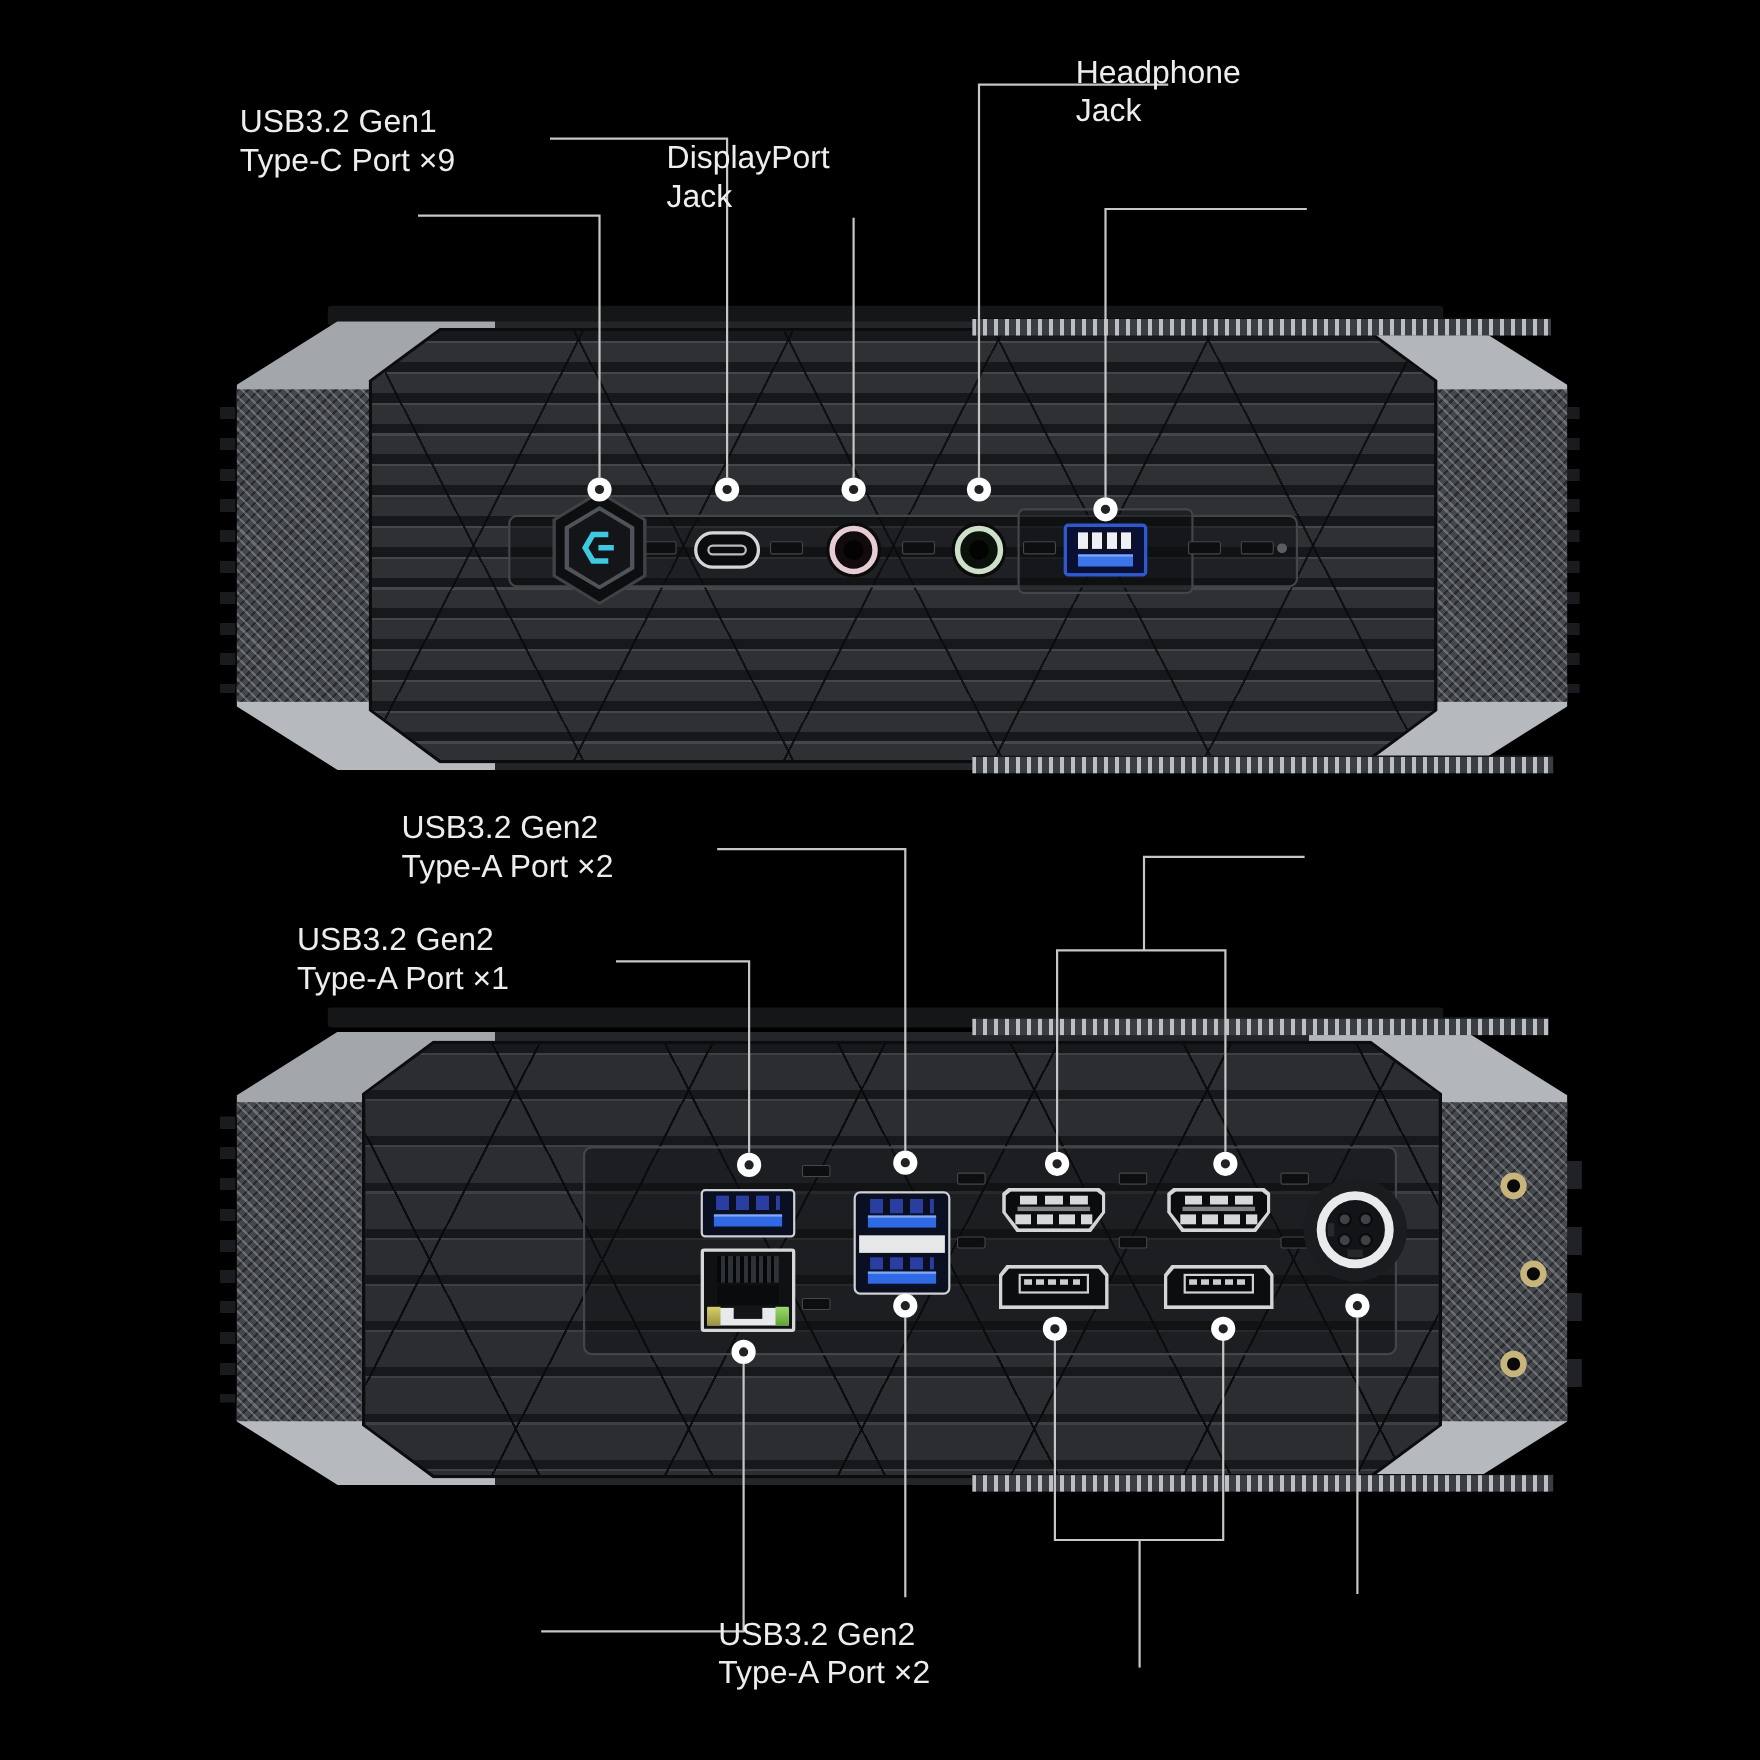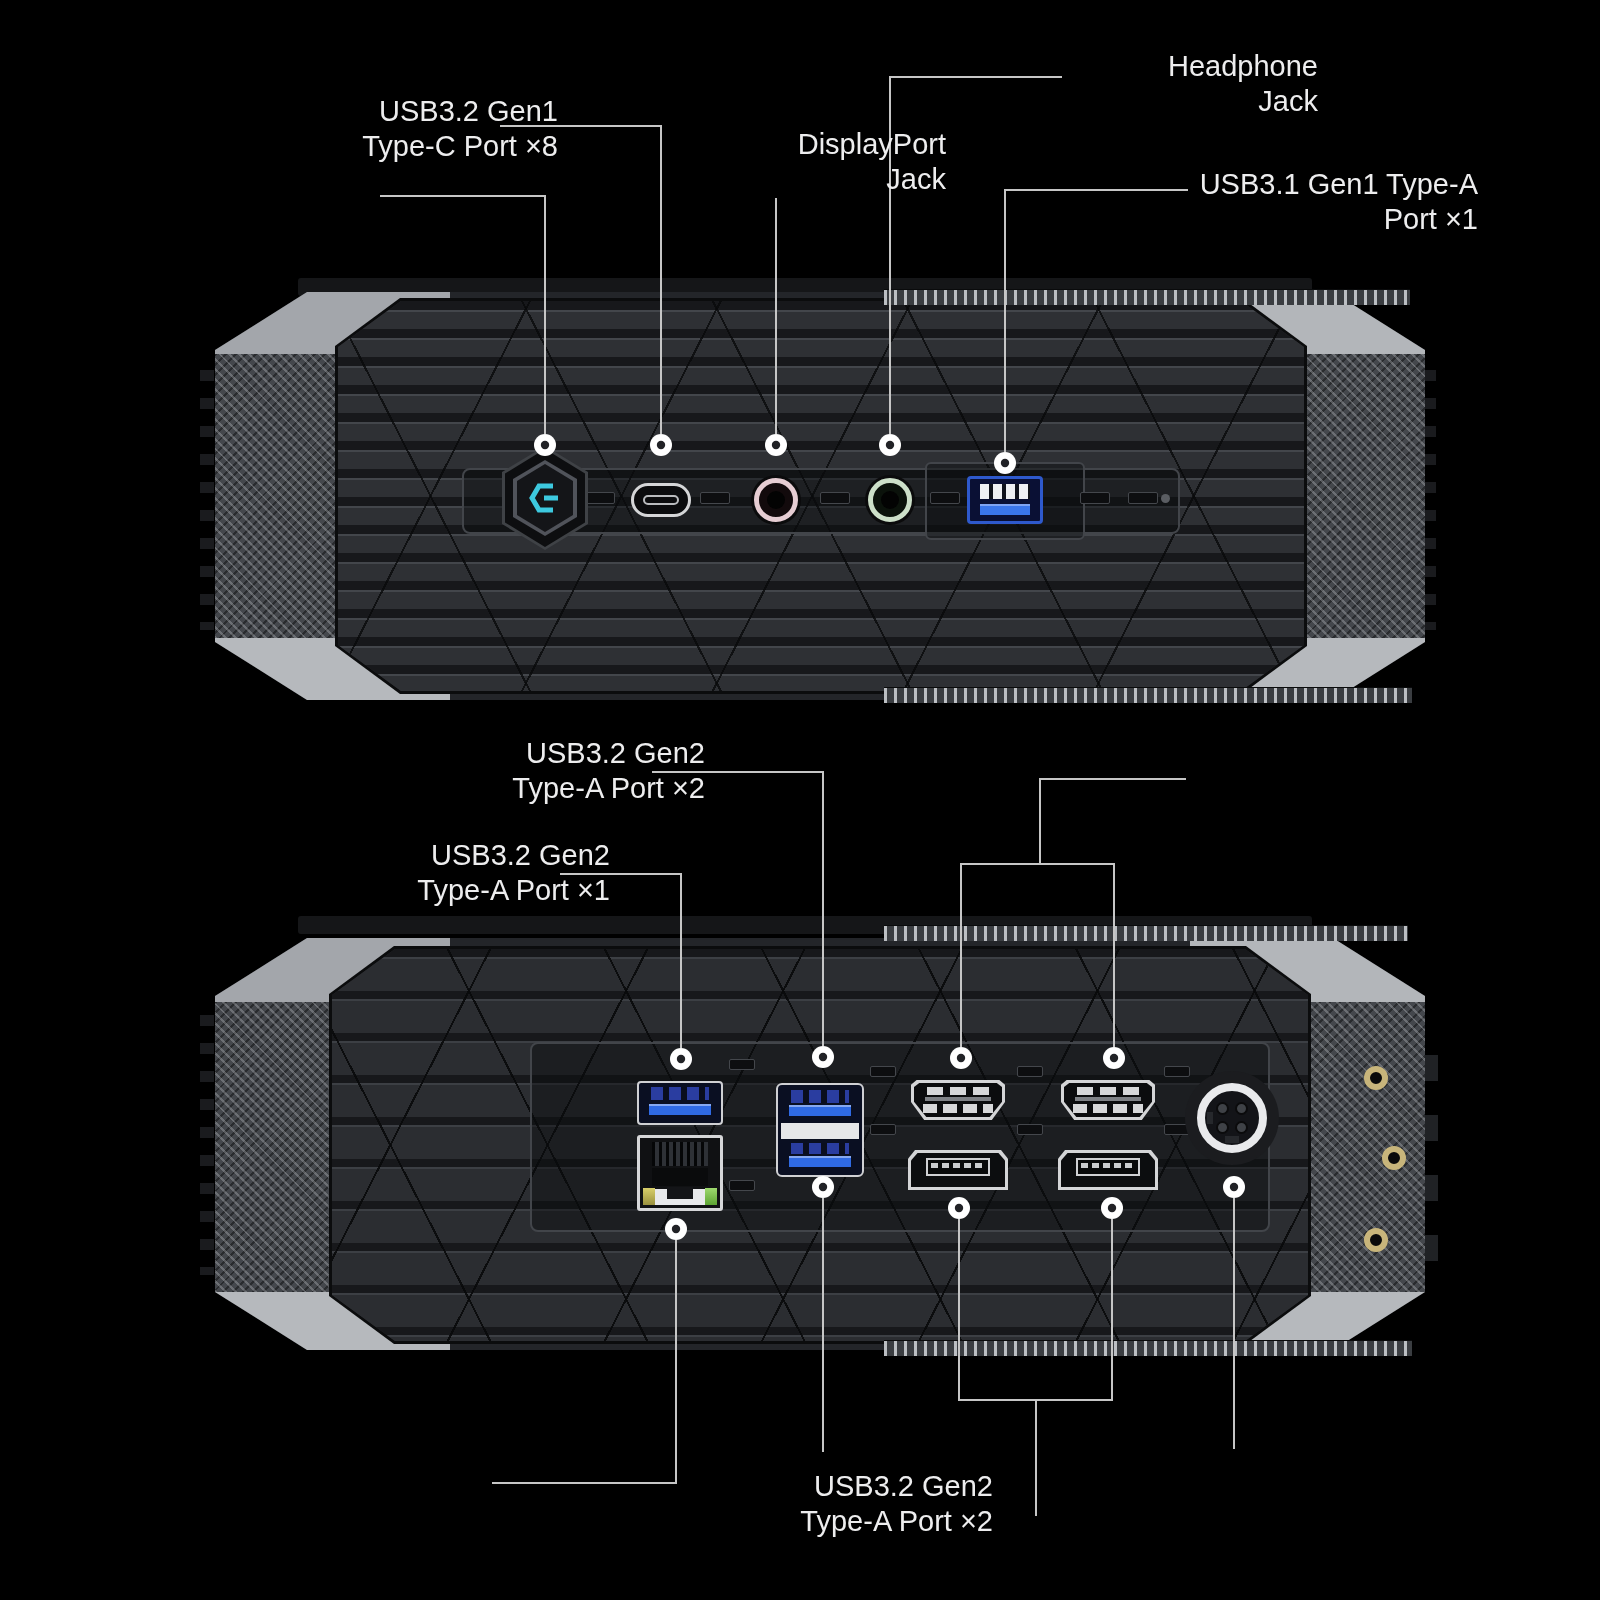--- a/index.html
+++ b/index.html
@@ -3,21 +3,21 @@
 <meta charset="utf-8">
 <style>
   * { box-sizing: border-box; margin: 0; padding: 0; }
   html,body { background:#000; }
   .canvas {
     position:relative; width:1600px; height:1600px; background:#000000;
     overflow:hidden; font-family:"Liberation Sans", sans-serif;
   }
   
   .lbl {
-    position:absolute; width:340px; text-align:right; color:#ededee;
+    position:absolute; width:340px; text-align:left; color:#ededee;
     font-size:29px; line-height:35px; white-space:pre-wrap; z-index:6;
   }
   
   .device {
     position:absolute; left:215px; width:1210px; background:#232529; z-index:2;
     clip-path: polygon(92px 0, calc(100% - 92px) 0, 100% 58px, 100% calc(100% - 58px),
                        calc(100% - 92px) 100%, 92px 100%, 0 calc(100% - 58px), 0 58px);
   }
   .device.front { top:292px; height:408px; }
   .device.rear  { top:938px; height:412px; }
@@ -374,27 +374,25 @@
           <circle cx="1112" cy="1208" r="4.2" fill="#212226"></circle>
         </g>
       <g>
           <circle cx="1234" cy="1187" r="11" fill="#ffffff"></circle>
           <circle cx="1234" cy="1187" r="4.2" fill="#212226"></circle>
         </g>
     </g>
   </svg>
 
   <div class="lbl" style="left:218px; top:94px;">USB3.2 Gen1
-Type-C Port ×8</div>
+Type-C Port ×9</div>
   <div class="lbl" style="left:606px; top:127px;">DisplayPort
 Jack</div>
   <div class="lbl" style="left:978px; top:49px;">Headphone
 Jack</div>
-  <div class="lbl" style="left:1138px; top:167px;">USB3.1 Gen1 Type-A
-Port ×1</div>
 
   <div class="lbl" style="left:365px; top:736px;">USB3.2 Gen2
 Type-A Port ×2</div>
   <div class="lbl" style="left:270px; top:838px;">USB3.2 Gen2
 Type-A Port ×1</div>
   <div class="lbl" style="left:653px; top:1469px;">USB3.2 Gen2
 Type-A Port ×2</div>
 </div>
 
 </body></html>

